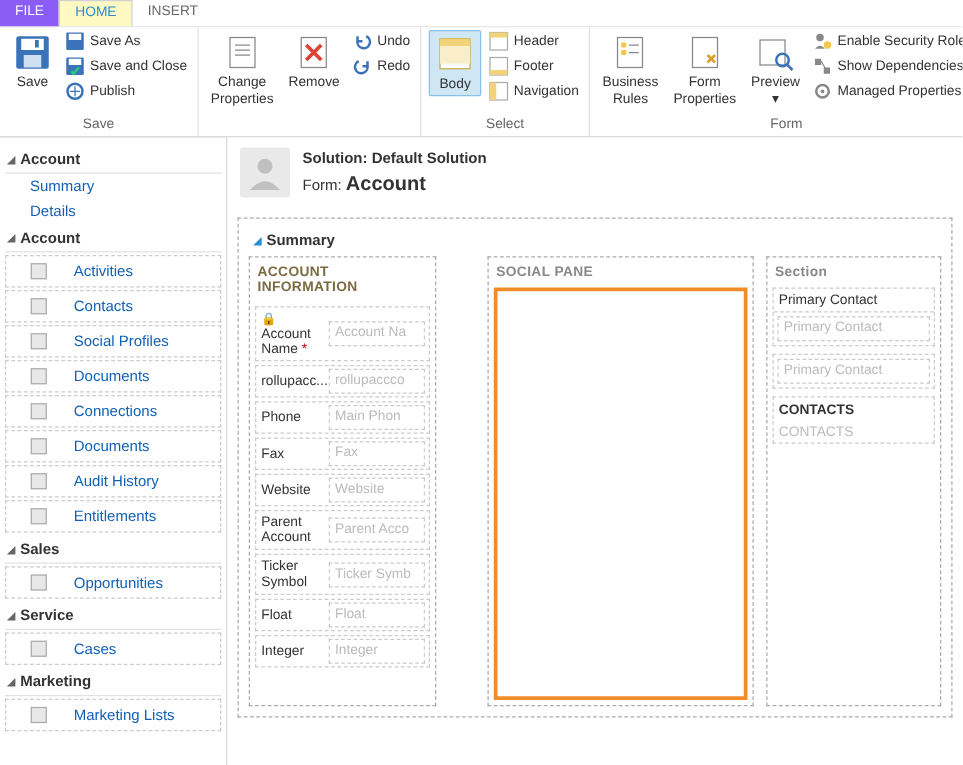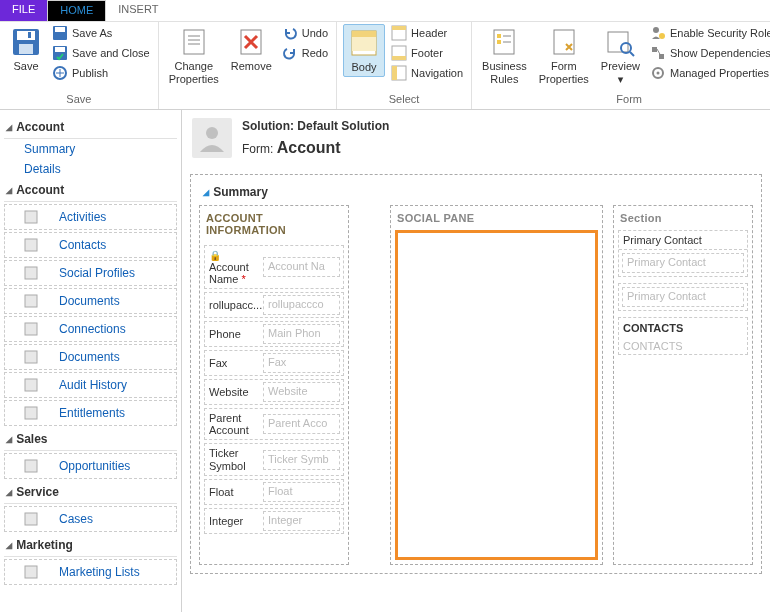--- a/index.html
+++ b/index.html
@@ -1,22 +1,22 @@
 <!DOCTYPE html>
 <html><head>
 <meta charset="utf-8">
 <style>
 * { margin: 0; padding: 0; box-sizing: border-box; font-family: "Segoe UI", Tahoma, sans-serif; }
 body { width: 770px; height: 612px; overflow: hidden; font-size: 12px; color: #333; background: #fff; }
 
 
 .ribbon-tabs { display: flex; height: 22px; border-bottom: 1px solid #e1e1e1; }
 .ribbon-tab { padding: 3px 12px; font-size: 11px; cursor: pointer; }
-.ribbon-tab.file { background: #6d28d9; color: #fff; }
-.ribbon-tab.active { background: #000000; color: #2a8dd4; border: 1px solid #d1d1d1; border-bottom: none; }
+.ribbon-tab.file { background: #8b5cf6; color: #fff; }
+.ribbon-tab.active { background: #fef9c3; color: #2a8dd4; border: 1px solid #d1d1d1; border-bottom: none; }
 .ribbon-tab.normal { color: #666; }
 
 
 .ribbon { display: flex; height: 88px; border-bottom: 1px solid #d1d1d1; background: #fff; }
 .ribbon-group { display: flex; flex-direction: column; justify-content: space-between; border-right: 1px solid #e1e1e1; padding: 2px 6px; }
 .ribbon-group-content { display: flex; align-items: flex-start; flex: 1; gap: 4px; }
 .ribbon-group-label { text-align: center; font-size: 11px; color: #666; padding-bottom: 2px; }
 .ribbon-big-btn { display: flex; flex-direction: column; align-items: center; padding: 2px 4px; cursor: pointer; }
 .ribbon-big-btn .icon { width: 32px; height: 32px; margin-bottom: 2px; }
 .ribbon-big-btn .label { font-size: 11px; text-align: center; line-height: 1.15; }

